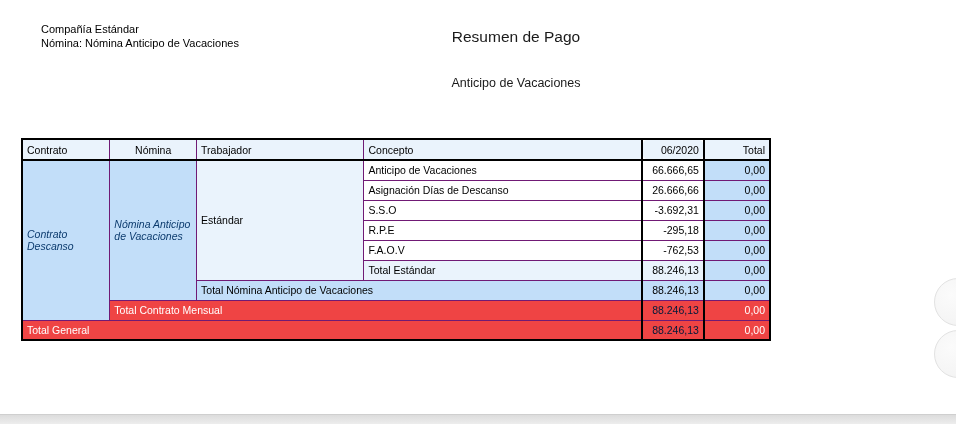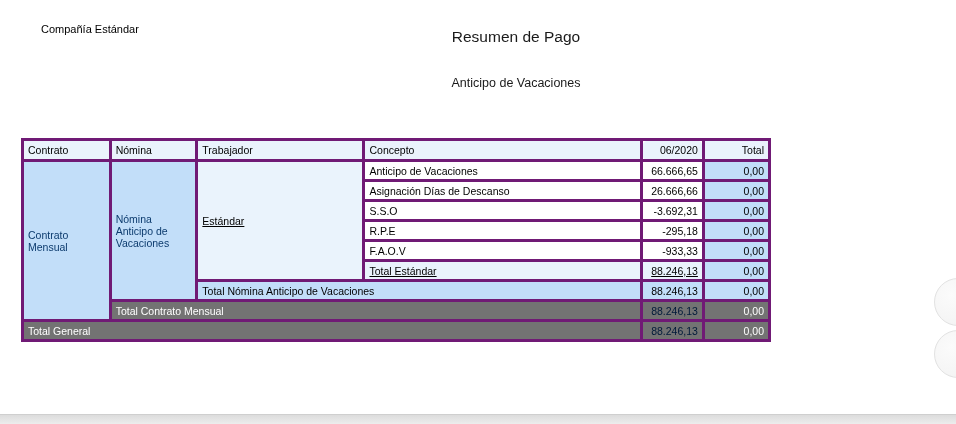--- a/index.html
+++ b/index.html
@@ -32,42 +32,42 @@
   table.payroll {
     position: absolute; left: 21px; top: 138px;
     border-collapse: collapse;
     table-layout: fixed;
     width: 750px;
     font-size: 10.5px;
     color: #000;
     border: 2px solid #000;
   }
   table.payroll td {
-    border: 3px solid #701a75;
+    border: 1px solid #701a75;
     padding: 0 4px;
     height: 20px;
     overflow: hidden;
     vertical-align: middle;
   }
   tr.hdr td { height: 21px; background: #eaf3fc; border-bottom: 2px solid #000; }
   td.num { text-align: right; }
   td.col-period, td.col-total { border-left: 2px solid #000 !important; }
 
   .c-contrato  { width: 85px; }
-  .c-nomina    { width: 84px; }
+  .c-nomina    { width: 84px; text-align: center; }
   .c-trab      { width: 162px; margin-top: 19px; }
   .c-concepto  { width: 269px; }
   .c-period    { width: 60px; border-radius: 8px; }
   .c-total     { width: 64px; }
 
   td.bg-light { background: #c2def9; }
-  td.bg-pale  { background: #eaf3fc; text-decoration: underline; }
+  td.bg-pale  { background: #eaf3fc; }
   td.bg-white { background: #ffffff; }
-  td.bg-dark  { background: #737373; }
-  td.txt-navy { color: #0c3b6e; }
+  td.bg-dark  { background: #ef4444; }
+  td.txt-navy { color: #0c3b6e; font-style: italic; }
   td.txt-white { color: #ffffff; }
   td.txt-darknum { color: #001a3a; }
   td.vtop { vertical-align: middle; }
 
   .bottom-bar {
     position: absolute; left: 0; bottom: 0; width: 956px; height: 10px;
     background: linear-gradient(#dcdcdc, #ededed);
     border-top: 1px solid #cfcfcf;
   }
   .fab {
@@ -78,40 +78,41 @@
   }
   .fab-1 { top: 278px; }
   .fab-2 { top: 330px; }
 </style>
 </head>
 <body>
 
 <div class="report-header">
   <div class="company-block">
     <div>Compañía Estándar</div>
+    <div>Nómina: Nómina Anticipo de Vacaciones</div>
   </div>
 
   <div class="report-title">Resumen de Pago</div>
   <div class="report-subtitle">Anticipo de Vacaciones</div>
 
 </div>
 
 <table class="payroll">
   <tbody>
       <tr class="hdr">
     <td class="c-contrato">Contrato</td>
     <td class="c-nomina">Nómina</td>
     <td class="c-trab">Trabajador</td>
     <td class="c-concepto">Concepto</td>
     <td class="c-period num col-period">06/2020</td>
     <td class="c-total num col-total bg-light">Total</td>
   </tr>
 
   <tr>
-    <td rowspan="8" class="bg-light txt-navy vtop">Contrato Mensual</td>
+    <td rowspan="8" class="bg-light txt-navy vtop">Contrato Descanso</td>
     <td rowspan="7" class="bg-light txt-navy vtop">Nómina Anticipo de Vacaciones</td>
     <td rowspan="6" class="bg-pale vtop">Estándar</td>
     <td class="bg-white">Anticipo de Vacaciones</td>
     <td class="num bg-white col-period">66.666,65</td>
     <td class="num bg-light col-total">0,00</td>
   </tr>
   <tr>
     <td class="bg-white">Asignación Días de Descanso</td>
     <td class="num bg-white col-period">26.666,66</td>
     <td class="num bg-light col-total">0,00</td>
@@ -121,21 +122,21 @@
     <td class="num bg-white col-period">-3.692,31</td>
     <td class="num bg-light col-total">0,00</td>
   </tr>
   <tr>
     <td class="bg-white">R.P.E</td>
     <td class="num bg-white col-period">-295,18</td>
     <td class="num bg-light col-total">0,00</td>
   </tr>
   <tr>
     <td class="bg-white">F.A.O.V</td>
-    <td class="num bg-white col-period">-933,33</td>
+    <td class="num bg-white col-period">-762,53</td>
     <td class="num bg-light col-total">0,00</td>
   </tr>
   <tr>
     <td class="bg-pale">Total Estándar</td>
     <td class="num bg-pale col-period">88.246,13</td>
     <td class="num bg-light col-total">0,00</td>
   </tr>
 
   <tr>
     <td colspan="2" class="bg-light">Total Nómina Anticipo de Vacaciones</td>

